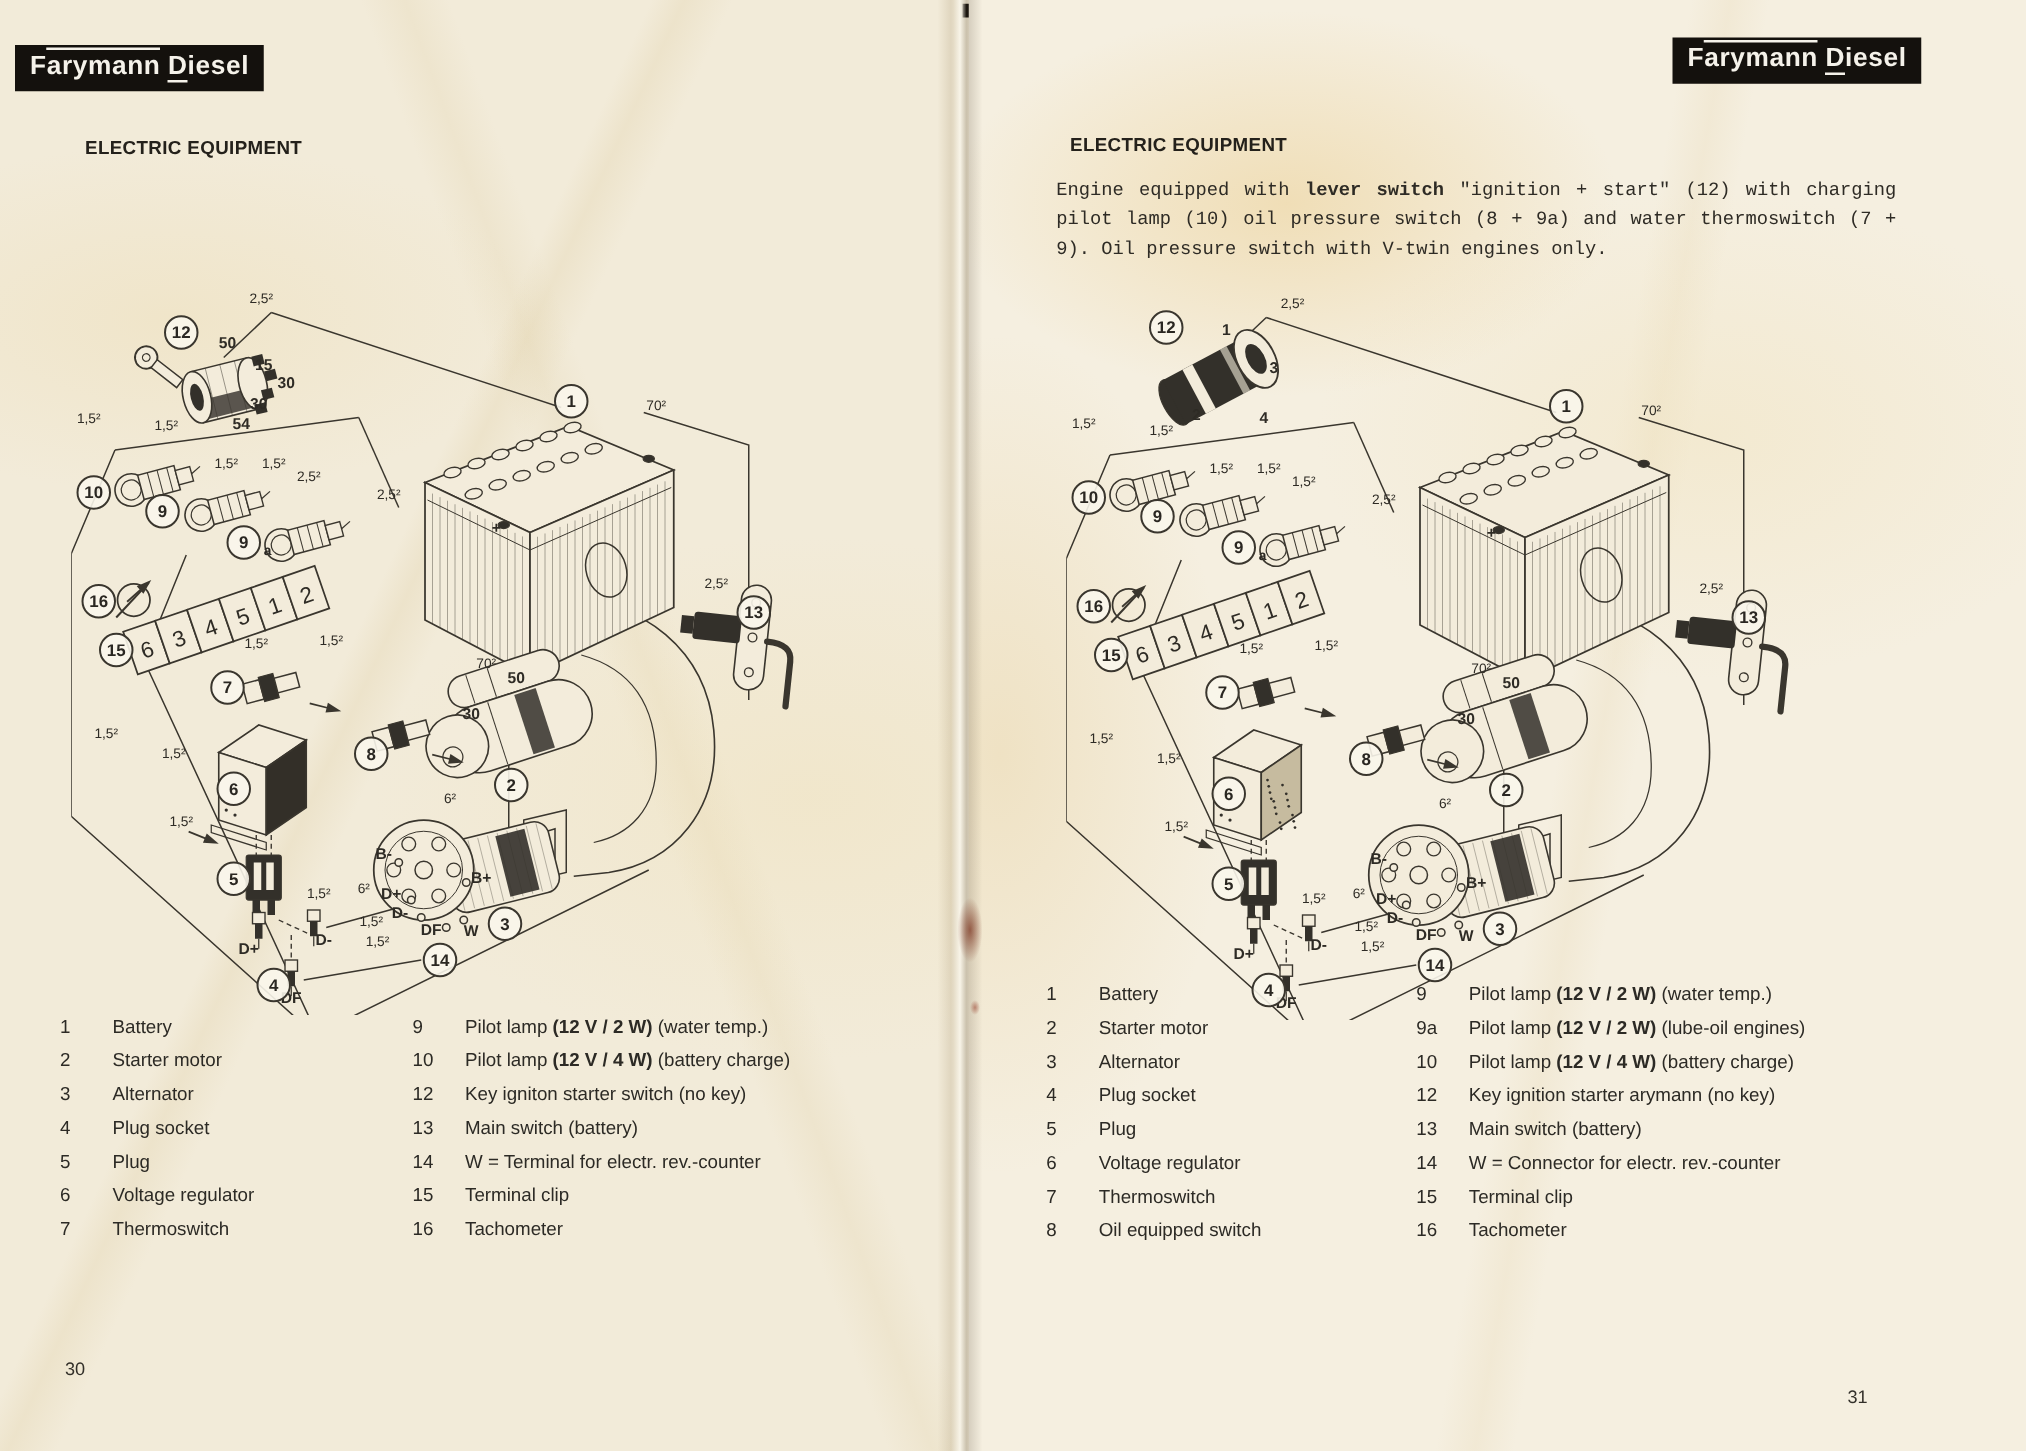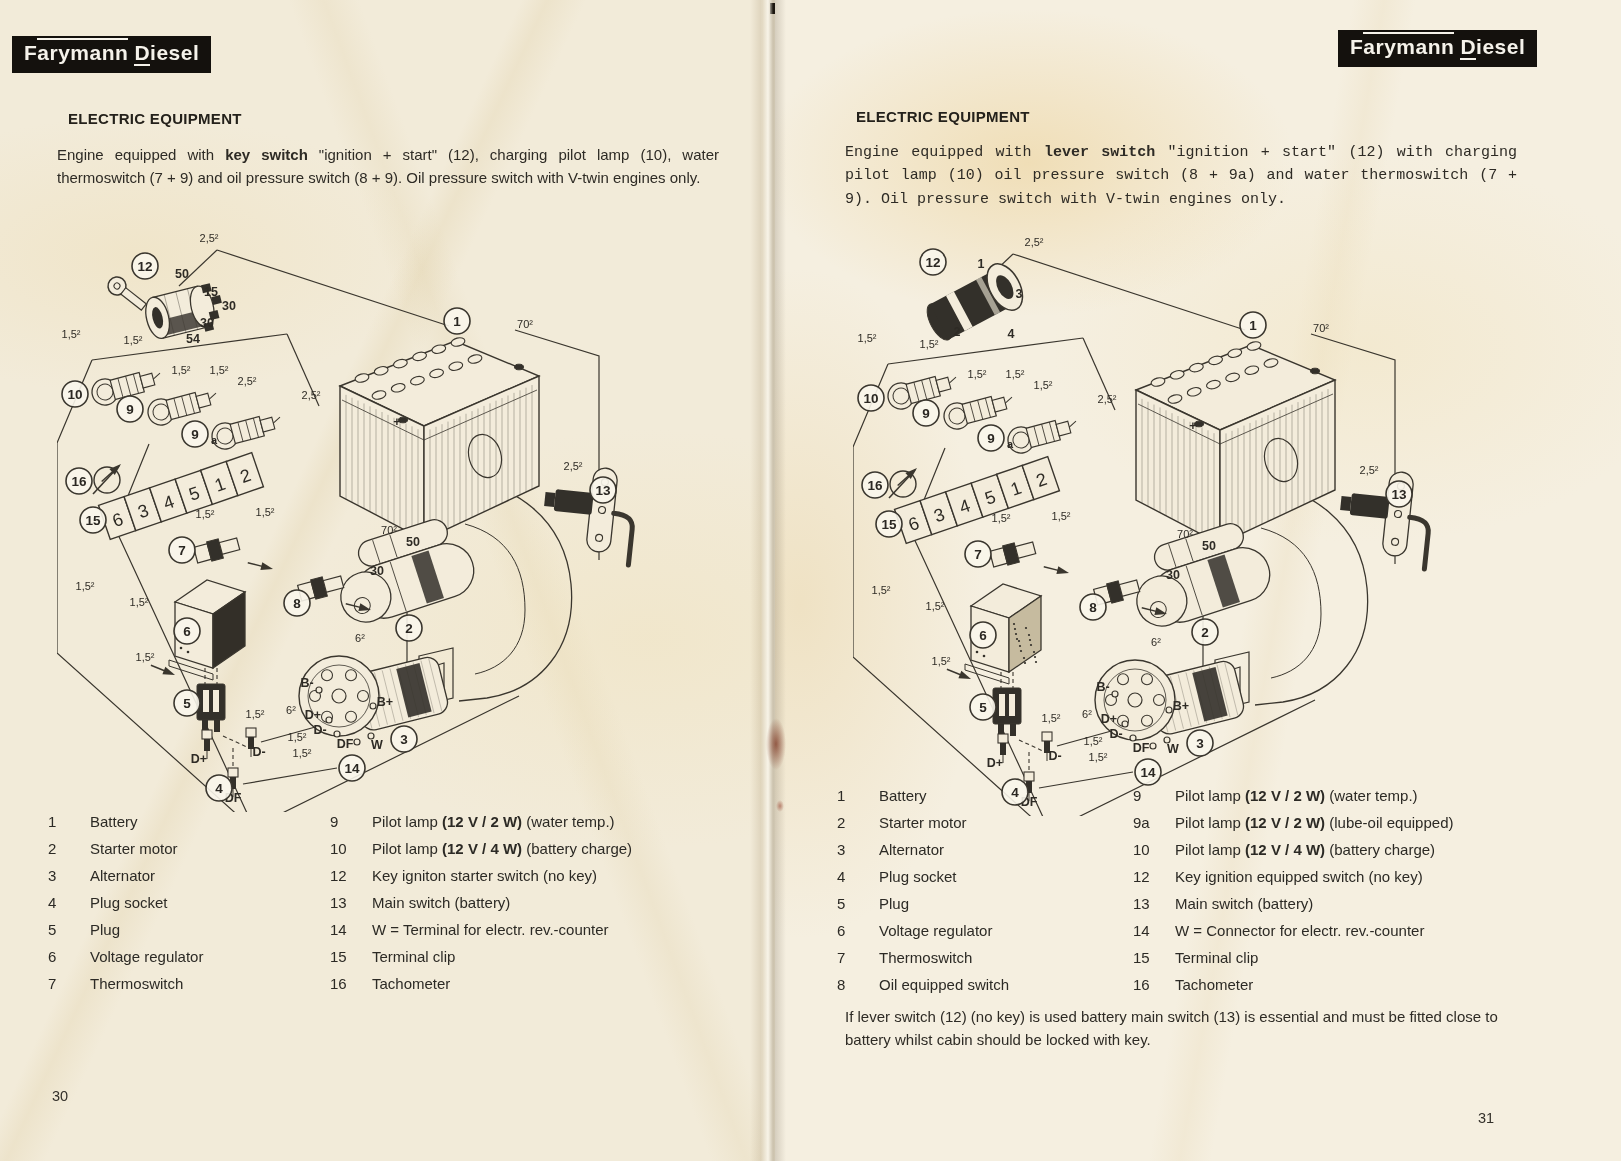--- a/index.html
+++ b/index.html
@@ -53,21 +53,20 @@
 <div class="scan">
   <div class="edge ts1"></div>
   <div class="edge ts2"></div>
   <div class="edge bs1"></div>
   <div class="edge bs2"></div>
   <div class="we"></div>
 
   <div class="page page-left">
     <div class="logo" style="left:12px;top:36px;"><span>F</span><span class="ov">arymann</span><span class="dd">D</span><span>iesel</span></div>
     <div class="heading" style="left:57px;top:110px;">ELECTRIC EQUIPMENT</div>
-    <div class="intro" style="left:57px;top:143px;width:662px;"><span>Engine equipped with </span><b>key switch</b><span> "ignition + start" (12), charging pilot lamp (10), water thermoswitch (7 + 9) and oil pressure switch (8 + 9). Oil pressure switch with V-twin engines only.</span></div>
     <svg class="diagram" style="left:57px;top:228px;" width="700" height="584" viewBox="0 0 700 584">
         <g>
           <polyline points="160,22 392,98" fill="none" stroke="#3a362e" stroke-width="1.2"></polyline>
           <polyline points="160,22 122,58" fill="none" stroke="#3a362e" stroke-width="1.2"></polyline>
           <polyline points="35,132 0,215 0,425 195,600 462,468" fill="none" stroke="#3a362e" stroke-width="1.2"></polyline>
           <polyline points="35,132 230,106" fill="none" stroke="#3a362e" stroke-width="1.2"></polyline>
           <polyline points="92,216 58,300 196,598" fill="none" stroke="#3a362e" stroke-width="1.2"></polyline>
           <polyline points="230,106 262,178" fill="none" stroke="#3a362e" stroke-width="1.2"></polyline>
           <polyline points="458,102 542,128 542,332" fill="none" stroke="#3a362e" stroke-width="1.2"></polyline>
           <polyline points="350,202 350,462" fill="none" stroke="#3a362e" stroke-width="1.2"></polyline>
@@ -797,48 +796,47 @@
             <span class="plbl"><span>Oil equipped switch</span></span>
           </div>
         </div>
       <div class="col">
           <div class="prow">
             <span class="pnum">9</span>
             <span class="plbl"><span>Pilot lamp </span><b>(12 V / 2 W)</b><span> (water temp.)</span></span>
           </div>
           <div class="prow">
             <span class="pnum">9a</span>
-            <span class="plbl"><span>Pilot lamp </span><b>(12 V / 2 W)</b><span> (lube-oil equipped)</span></span>
+            <span class="plbl"><span>Pilot lamp </span><b>(12 V / 2 W)</b><span> (lube-oil engines)</span></span>
           </div>
           <div class="prow">
             <span class="pnum">10</span>
             <span class="plbl"><span>Pilot lamp </span><b>(12 V / 4 W)</b><span> (battery charge)</span></span>
           </div>
           <div class="prow">
             <span class="pnum">12</span>
-            <span class="plbl"><span>Key ignition equipped switch (no key)</span></span>
+            <span class="plbl"><span>Key ignition starter arymann (no key)</span></span>
           </div>
           <div class="prow">
             <span class="pnum">13</span>
             <span class="plbl"><span>Main switch (battery)</span></span>
           </div>
           <div class="prow">
             <span class="pnum">14</span>
             <span class="plbl"><span>W = Connector for electr. rev.-counter</span></span>
           </div>
           <div class="prow">
             <span class="pnum">15</span>
             <span class="plbl"><span>Terminal clip</span></span>
           </div>
           <div class="prow">
             <span class="pnum">16</span>
             <span class="plbl"><span>Tachometer</span></span>
           </div>
         </div>
     </div>
-    <div class="note" style="left:70px;top:1005px;width:690px;">If lever switch (12) (no key) is used battery main switch (13) is essential and must be fitted close to battery whilst cabin should be locked with key.</div>
     <div class="pagenum" style="left:703px;top:1086px;margin-top:24px;">31</div>
   </div>
 
   <div class="gutter"></div>
   <div class="stain-blob"></div>
   <div class="stain-dot"></div>
 </div>
 
 </body></html>

